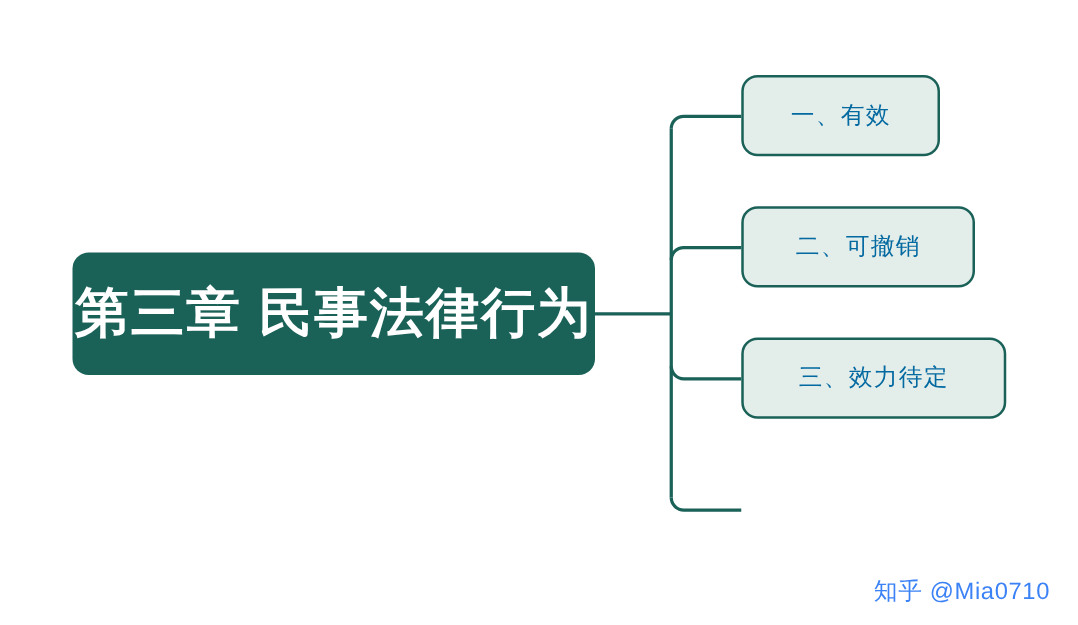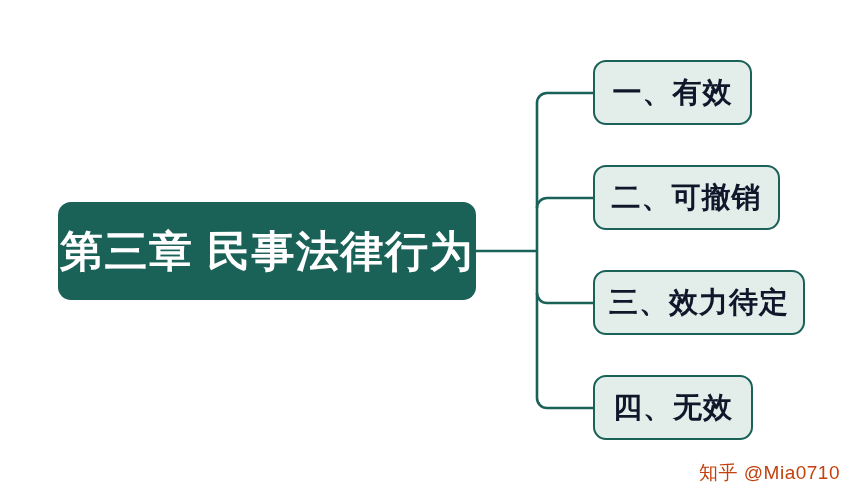--- a/index.html
+++ b/index.html
@@ -58,39 +58,39 @@
     background: #e3edea;
     border: 2px solid #1a6158;
     border-radius: 13px;
     display: flex;
     align-items: center;
     justify-content: center;
     height: 65px;
   }
 
   .child-node .node-text {
-    color: #0f172a;
-    font-size: 29px;
-    font-weight: 700;
+    color: #0369a1;
+    font-size: 19px;
+    font-weight: 400;
     letter-spacing: 1px;
     white-space: nowrap;
     line-height: 1;
   }
 
   #child-node-0 { left: 593px; top:  60px; width: 159px; }
   #child-node-1 { left: 593px; top: 165px; width: 187px; }
   #child-node-2 { left: 593px; top: 270px; width: 212px; }
   #child-node-3 { left: 593px; top: 375px; width: 160px; }
 
   
   #watermark {
     position: absolute;
     right: 22px;
     bottom: 14px;
-    color: #c2410c;
+    color: #3b82f6;
     font-size: 19px;
     letter-spacing: 0.5px;
     white-space: nowrap;
     user-select: none;
     margin-left: 28px;
   }
 </style>
 </head>
 <body>
 
@@ -122,19 +122,16 @@
   </div>
 
   <div id="child-node-1" class="child-node">
     <span class="node-text">二、可撤销</span>
   </div>
 
   <div id="child-node-2" class="child-node">
     <span class="node-text">三、效力待定</span>
   </div>
 
-  <div id="child-node-3" class="child-node">
-    <span class="node-text">四、无效</span>
-  </div>
 
   <div id="watermark">知乎 @Mia0710</div>
 
 </div>
 
 </body></html>

